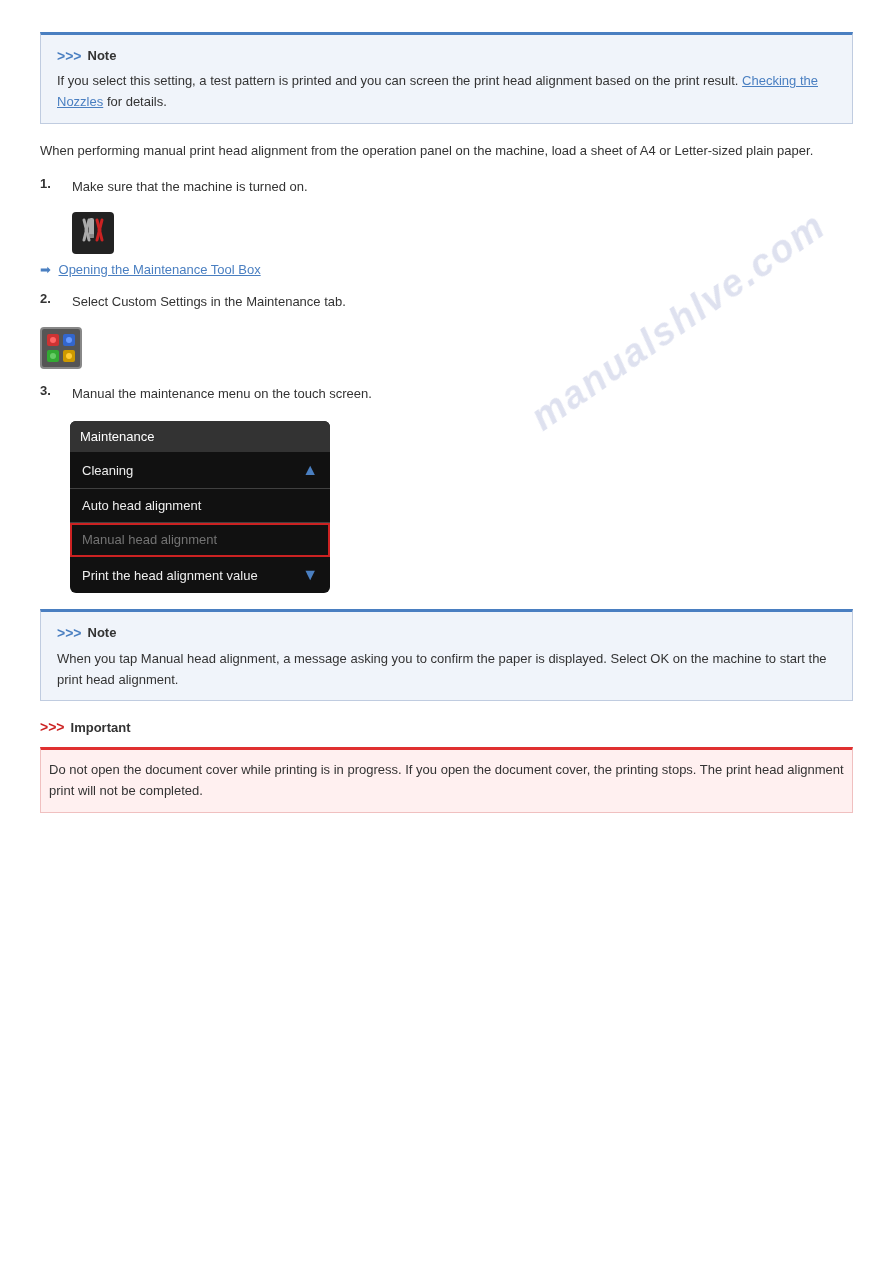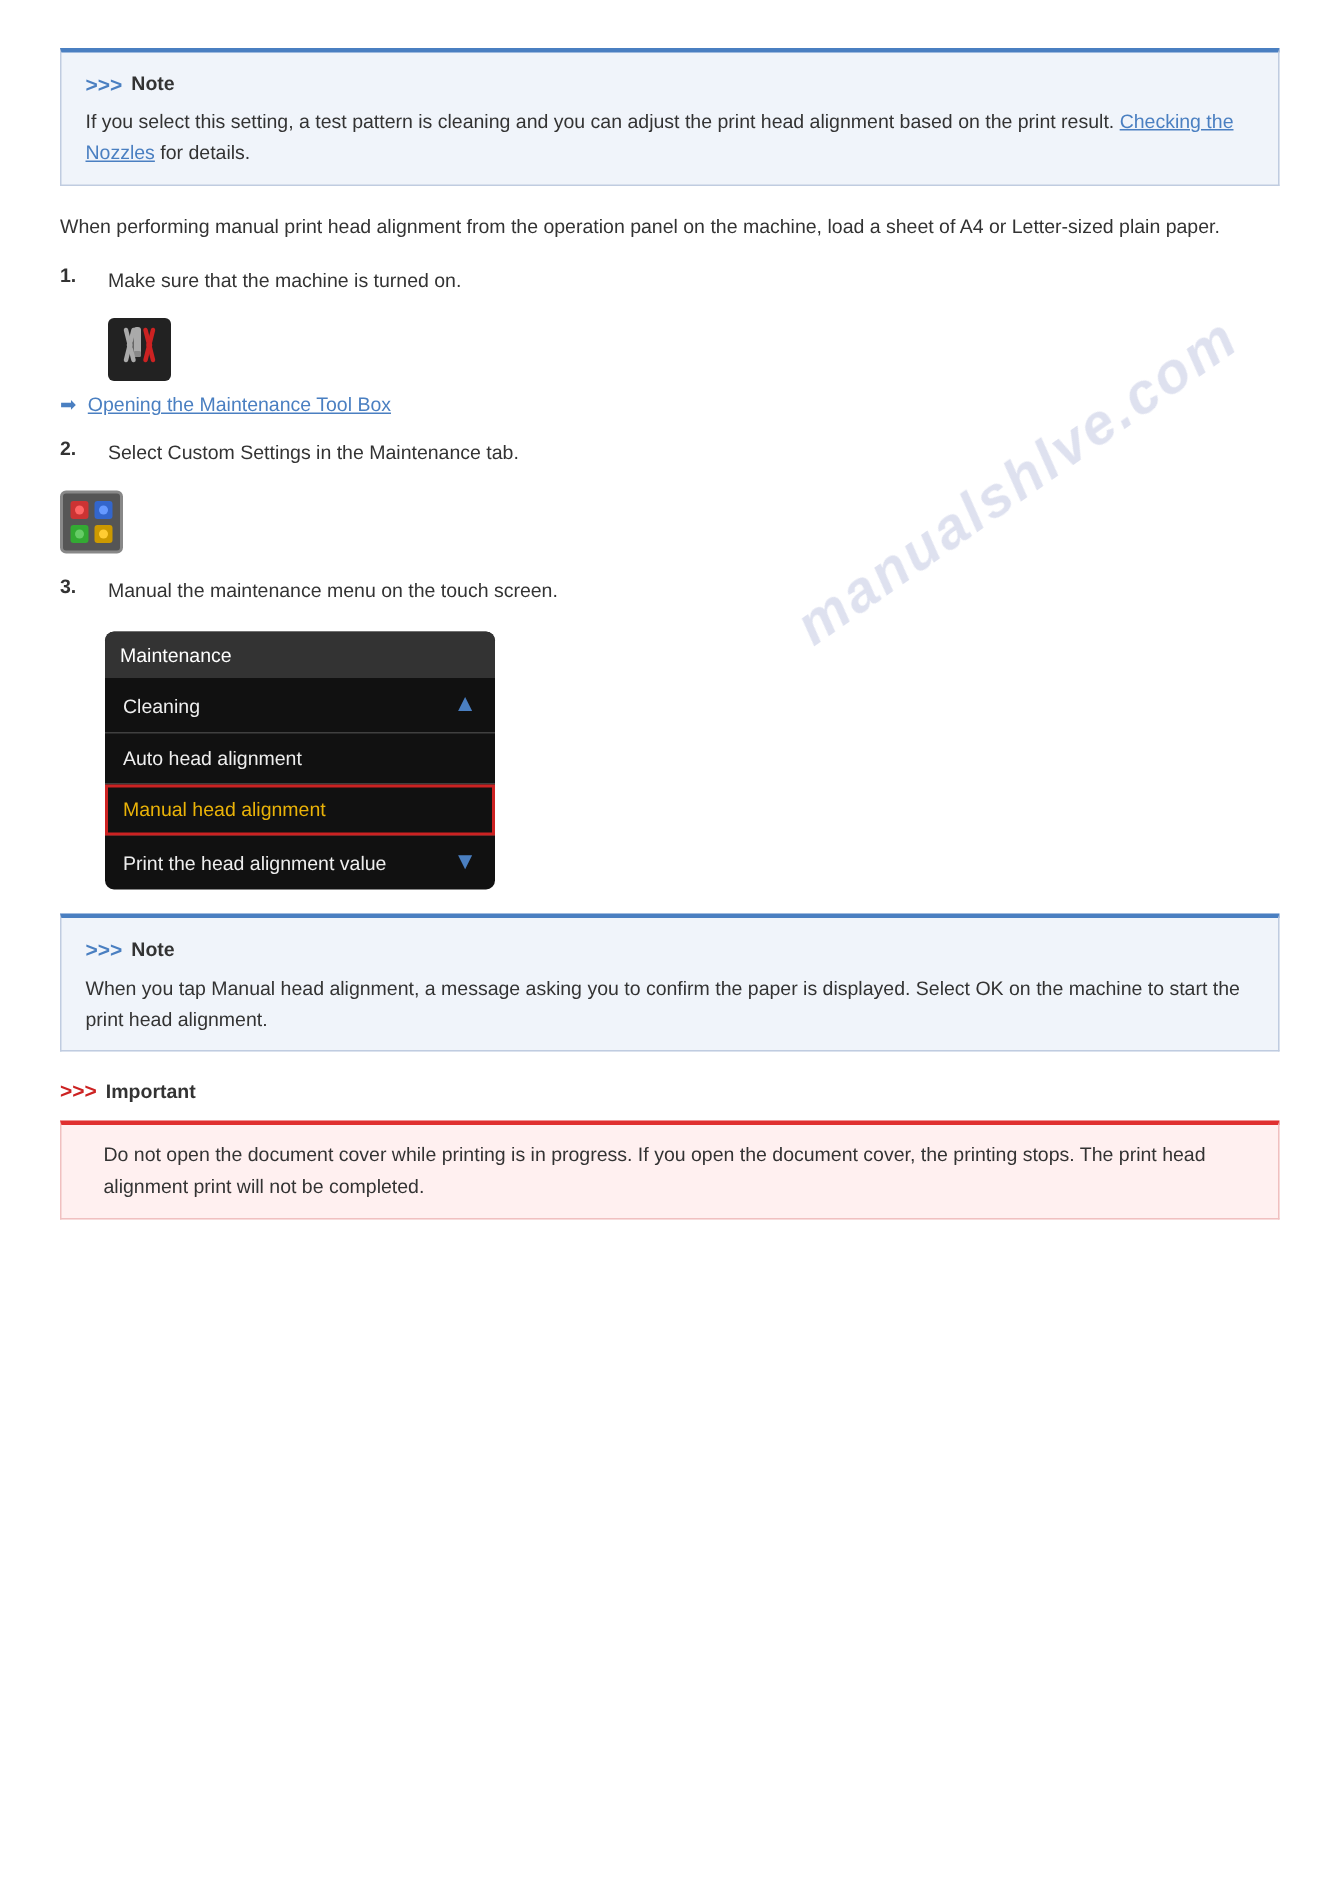--- a/index.html
+++ b/index.html
@@ -18,21 +18,21 @@
       border-top: 3px solid #4a7fc1;
       padding: 10px 16px;
       margin: 12px 0;
       font-size: 13px;
       line-height: 1.6;
     }
     .important-box {
       background: #fff0f0;
       border: 1px solid #f0c0c0;
       border-top: 3px solid #e03030;
-      padding: 10px 28px;
+      padding: 10px 8px;
       margin: 12px 0;
       font-size: 13px;
       line-height: 1.6;
     }
     .note-header {
       display: flex;
       align-items: center;
       gap: 6px;
       margin-bottom: 4px;
       font-weight: bold;
@@ -123,21 +123,21 @@
       border-bottom: 1px solid #404040;
       font-size: 13px;
     }
     .menu-item:last-child {
       border-bottom: none;
     }
     .menu-item.selected {
       background: transparent;
       outline: 2px solid #cc2222;
       outline-offset: -2px;
-      color: #eab308;
+      color: #737373;
       align-items: center;
     }
     .menu-chevron-up {
       color: #4a7fc1;
       font-size: 16px;
       font-weight: bold;
     }
     .menu-chevron-down {
       color: #4a7fc1;
       font-size: 16px;
@@ -166,21 +166,21 @@
 <body>
 
 <div class="watermark">manualshlve.com</div>
 
 <div class="note-box">
   <div class="note-header">
     <span class="note-chevrons">&gt;&gt;&gt;</span>
     <span>Note</span>
   </div>
   <div>
-    <span>If you select this setting, a test pattern is cleaning and you can adjust the print head alignment based on the print result.</span>
+    <span>If you select this setting, a test pattern is printed and you can screen the print head alignment based on the print result.</span>
     <span class="link-inline">Checking the Nozzles</span>
     <span> for details.</span>
   </div>
 </div>
 
 <div style="margin-top: 16px;">
   <p class="section-text">When performing manual print head alignment from the operation panel on the machine, load a sheet of A4 or Letter-sized plain paper.</p>
 </div>
 
 <div class="step-row">

